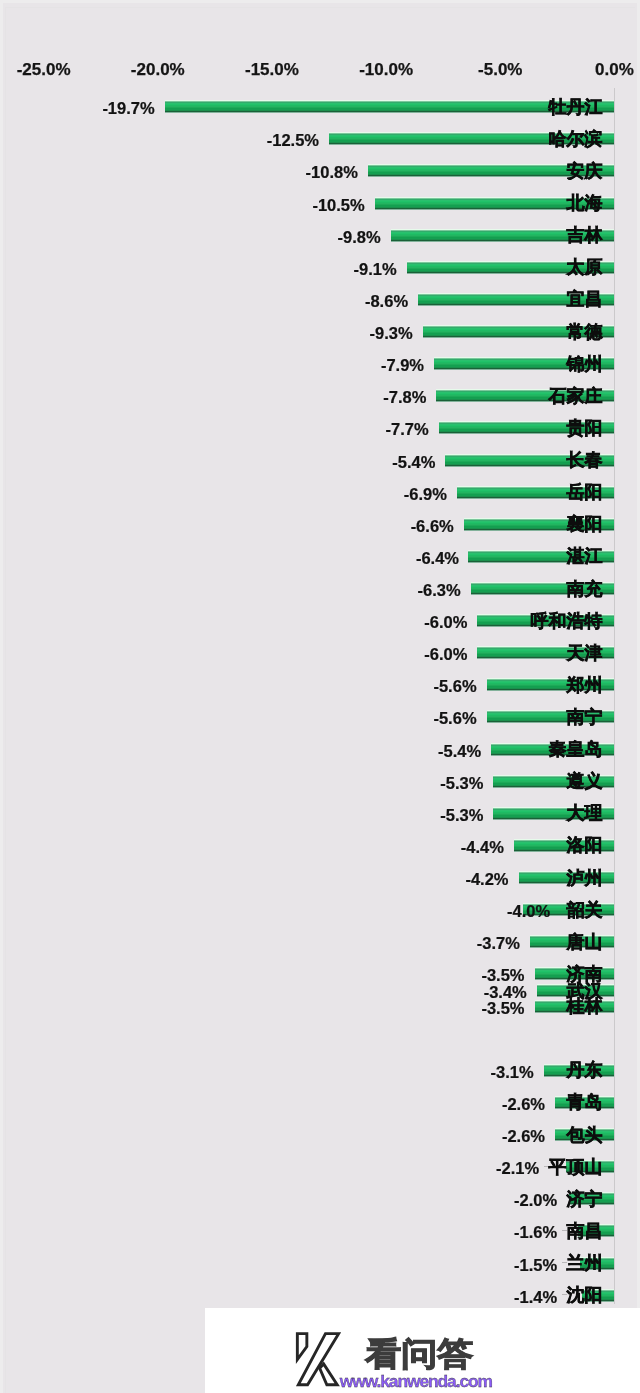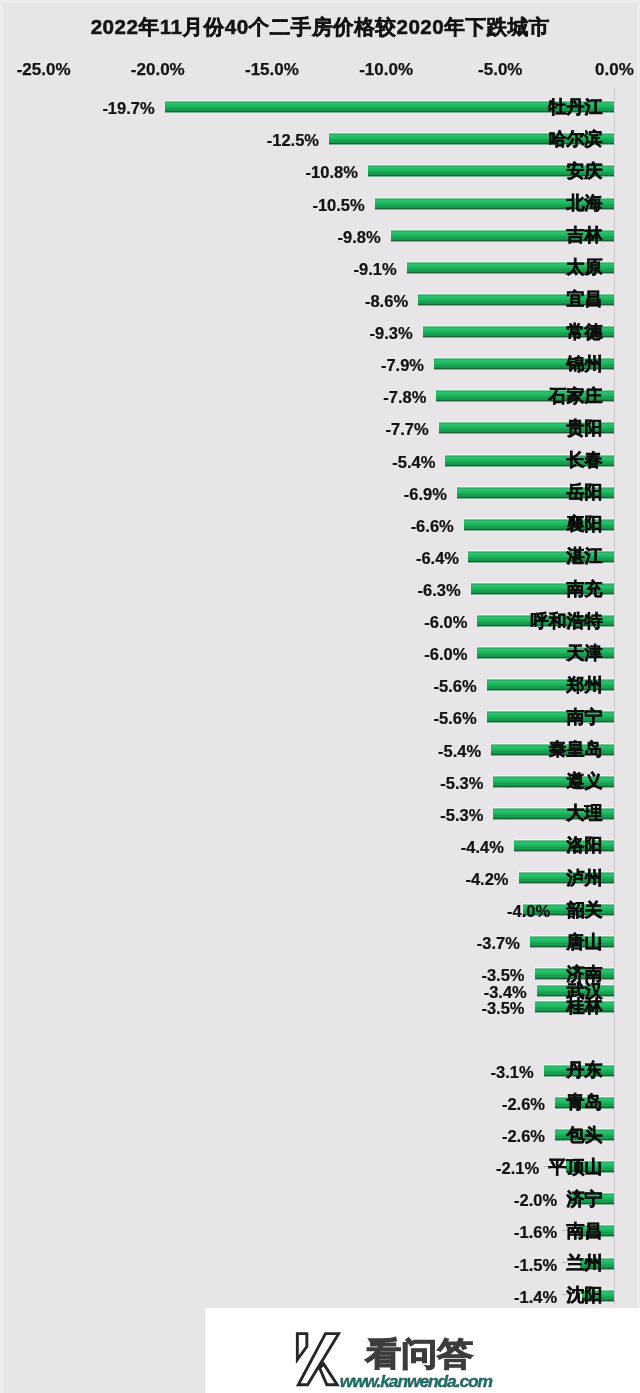--- a/index.html
+++ b/index.html
@@ -24,29 +24,28 @@
   .rows{position:absolute;left:0;top:0;width:640px;}
   .row{position:absolute;left:0;width:640px;height:12px;}
   .bar{position:absolute;height:13px;top:0;
       background:linear-gradient(to bottom, #ecfdf1 0%, #e6fbeb 3.85%, #7bc89c 11.54%, #32ac6b 19.23%, #2ac06e 26.92%, #21c269 34.62%, #1eba63 42.31%, #22b560 50.00%, #1da958 57.69%, #12a04f 65.38%, #169e51 73.08%, #1a8f4c 80.77%, #1a6038 88.46%, #83b29b 96.15%, #83b29b 100%);}
   .val{position:absolute;top:0px;font-size:16.5px;line-height:17px;font-weight:bold;color:#121212;white-space:nowrap;-webkit-text-stroke:0.22px #121212;}
   .city{position:absolute;top:-2.5px;font-size:18px;line-height:18px;font-weight:bold;color:#0d0d0d;white-space:nowrap;-webkit-text-stroke:0.55px #0d0d0d;}
   .leader{position:absolute;top:5.5px;height:1px;background:#b9b7b9;}
   .watermark{position:absolute;left:205px;top:1308px;width:435px;height:85px;background:#ffffff;}
   .wm-logo{position:absolute;left:88.7px;top:22.2px;}
   .wm-brand{position:absolute;left:160.2px;top:30px;font-size:36px;line-height:36px;font-weight:bold;color:#3c3c3c;letter-spacing:0px;-webkit-text-stroke:1.35px #3c3c3c;transform:scaleY(0.905);transform-origin:0 0;}
-  .wm-url{position:absolute;left:134.8px;top:64.2px;font-size:17.4px;line-height:18px;font-weight:bold;color:#0f766e;letter-spacing:-1.08px;font-style:italic;-webkit-text-stroke:0.3px #3a3a3a;}
+  .wm-url{position:absolute;left:134.8px;top:64.2px;font-size:17.4px;line-height:18px;font-weight:bold;color:#8b5cf6;letter-spacing:-1.08px;-webkit-text-stroke:0.3px #3a3a3a;}
 </style>
 </head>
 <body>
 
 <div id="root">
   <div class="plot-frame"></div>
   <div class="frame-outer"></div>
-  <div class="chart-title">2022年11月份40个二手房价格较2020年下跌城市</div>
   <div class="axis">
       <div class="tick" style="left: 43.65px;">-25.0%</div>
       <div class="tick" style="left: 157.8px;">-20.0%</div>
       <div class="tick" style="left: 271.95px;">-15.0%</div>
       <div class="tick" style="left: 386.1px;">-10.0%</div>
       <div class="tick" style="left: 500.25px;">-5.0%</div>
       <div class="tick" style="left: 614.4px;">0.0%</div>
     </div>
   <div class="zeroline"></div>
   <div class="rows">

